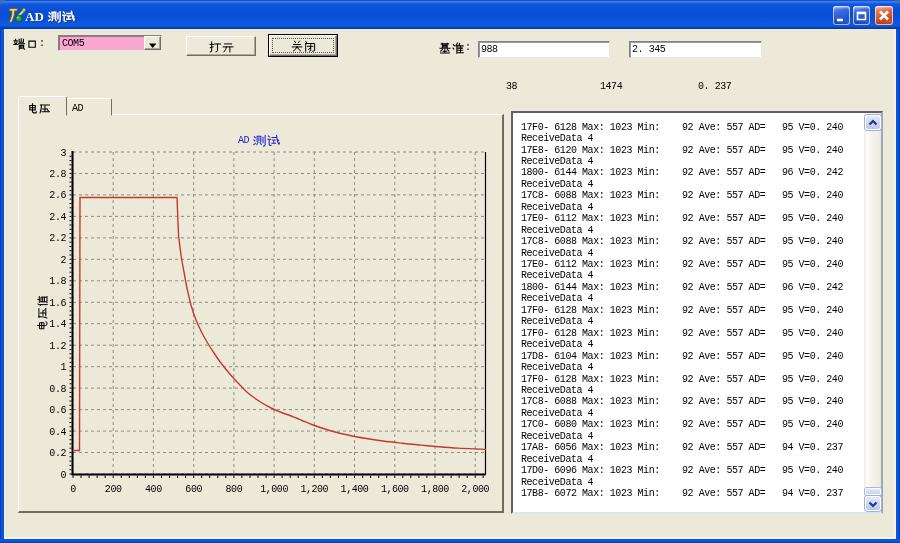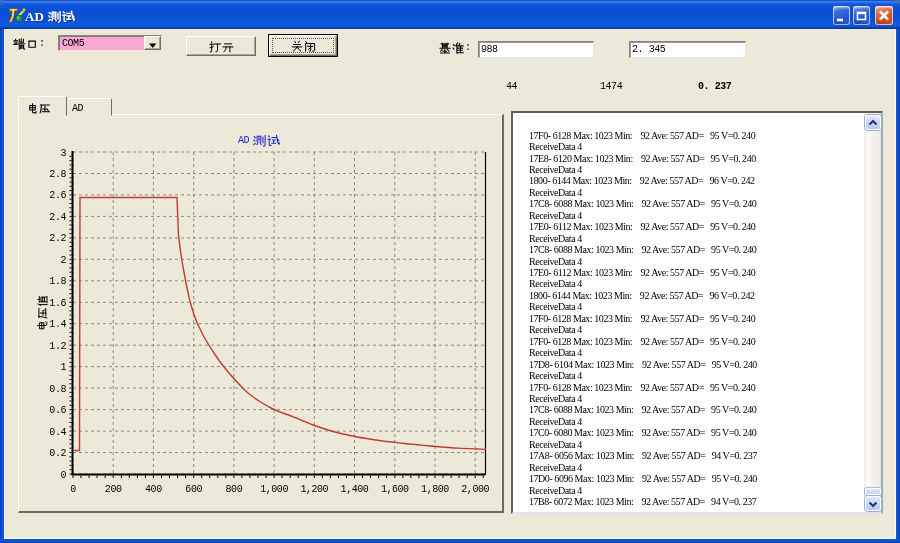--- a/index.html
+++ b/index.html
@@ -13,29 +13,29 @@
 #rightborder{left:896px;top:29px;width:4px;height:510px;background:linear-gradient(270deg,#06389a,#0a55dc 40%,#0a55dc);}
 #bottomborder{left:0;top:539px;width:900px;height:4px;background:linear-gradient(180deg,#0a55dc,#0a55dc 60%,#06389a);}
 #client{left:4px;top:29px;width:892px;height:510px;background:#ece9d8;box-shadow:inset 1px 0 0 #f1efe8,inset -2px 0 0 #f4f3ee,inset 0 -2px 0 #f4f3ee;}
 
 .capbtn{position:absolute;top:6px;width:17px;height:19px;border-radius:3px;}
 #btnmin{left:833px;background:linear-gradient(160deg,#89a9ef 0%,#3c6cdf 30%,#2153cc 70%,#3e70e0 100%);box-shadow:inset 0 0 0 1px rgba(255,255,255,.6), inset 0 2px 2px rgba(255,255,255,.45), inset 0 -2px 3px rgba(0,10,80,.35);}
 #btnmax{left:853px;background:linear-gradient(160deg,#89a9ef 0%,#3c6cdf 30%,#2153cc 70%,#3e70e0 100%);box-shadow:inset 0 0 0 1px rgba(255,255,255,.6), inset 0 2px 2px rgba(255,255,255,.45), inset 0 -2px 3px rgba(0,10,80,.35);}
 #btncls{left:875px;width:18px;background:linear-gradient(160deg,#f5b28e 0%,#e4744b 30%,#ce4a20 70%,#e0693a 100%);box-shadow:inset 0 0 0 1px rgba(255,255,255,.65), inset 0 2px 2px rgba(255,230,210,.5), inset 0 -2px 3px rgba(100,10,0,.4);}
 
 .raised{background:#ece9d8;border:1px solid;border-color:#ffffff #716f64 #716f64 #ffffff;box-shadow:inset -1px -1px 0 #aca899;}
-.sunken{background:#fff;border:1px solid;border-color:#848284 #e9e7dd #e9e7dd #848284;box-shadow:inset 1px 1px 0 rgba(70,70,66,.55);}
+.sunken{background:#fff;border:1px solid;border-color:#848284 #e9e7dd #e9e7dd #848284;box-shadow:inset 1px 1px 0 rgba(70,70,66,.55);padding-left:16px;}
 
 #tab1{left:18px;top:96px;width:47px;height:18px;background:#ece9d8;border:1px solid;border-color:#fff #716f64 transparent #fff;border-radius:2px 2px 0 0;z-index:3;}
 #tab2{left:66px;top:98px;width:44px;height:16px;background:#ece9d8;border:1px solid;border-color:#fff #716f64 transparent #fff;border-radius:2px 2px 0 0;z-index:2;}
 #page{left:18px;top:114px;width:483px;height:396px;background:#ece9d8;border-style:solid;border-width:1px 2px 2px 1px;border-color:#fff #6e6c60 #6e6c60 #fff;z-index:1;}
 #chartpanel{left:21px;top:117px;width:473px;height:391px;background:#eeebdb;border:1px solid;border-color:#8e8c7e #b5b3a5 #b5b3a5 #8e8c7e;}
 
 #listbox{left:511px;top:111px;width:368px;height:399px;background:#fff;border-style:solid;border-width:2px;border-color:#5d6166 #9aa8b8 #dfe5ec #5d6166;}
-#listtext{left:513px;top:113.6px;line-height:11.45px;white-space:pre;margin:16px;z-index:2;font-family:Liberation Serif, serif;}
+#listtext{left:513px;top:113.6px;line-height:11.45px;white-space:pre;margin:8px;z-index:2;}
 
 #sbtrack{left:864px;top:113px;width:17px;height:398px;background:linear-gradient(90deg,#eeede5 0%,#fcfcf9 20%,#f4f2e9 50%,#eeede5 90%,#e4e2d8 100%);}
 .sbbtn{position:absolute;left:864.5px;width:16px;border-radius:3px;background:linear-gradient(180deg,#e9eefb 0%,#ccd6f4 50%,#b8c4ee 100%);box-shadow:inset 0 0 0 1px #fff, 0 0 0 1px #a0aedd;}
 #sbup{top:114.5px;height:15px;}
 #sbdn{top:495.5px;height:15.5px;}
 #sbthumb{top:488px;height:7px;left:864.5px;width:16px;position:absolute;border-radius:2px;background:linear-gradient(180deg,#e6ebfa,#c4cff2);box-shadow:inset 0 0 0 1px #fff,0 0 0 1px #aab6e0;}
 .chev{stroke:#26387a;stroke-width:2.2;fill:none;}
 </style></head>
 <body>
 <div class="abs" id="client"></div>
@@ -111,23 +111,23 @@
       <use href="#g-zhun" transform="translate(13,1) scale(1)" fill="none" stroke="#000" stroke-width="1.1" stroke-linecap="square"></use>
     </svg>
     <span class="mono abs" style="left:26px;top:1px;">:</span>
   </div>
 <div class="abs sunken" id="edit1" style="left:478px;top:41px;width:114px;height:15px;">
     <span class="mono abs" style="left:2px;top:2px;">988</span>
   </div>
 <div class="abs sunken" id="edit2" style="left:629px;top:41px;width:115px;height:15px;">
     <span class="mono abs" style="left:2px;top:2px;">2. 345</span>
   </div>
-<span class="mono abs" style="left:506px;top:81px;">44</span>
+<span class="mono abs" style="left:506px;top:81px;">38</span>
 <span class="mono abs" style="left:600px;top:81px;">1474</span>
-<span class="mono abs" style="left:698px;top:81px;font-weight:bold;">0. 237</span>
+<span class="mono abs" style="left:698px;top:81px;">0. 237</span>
 
 <div class="abs" id="page"></div>
 <div class="abs" id="tab2"></div>
 <div class="abs" id="tab1">
     <div class="abs" style="left:8px;top:5px;">
       <svg width="23" height="13" viewBox="0 0 23 13" style="display:block">
         <use href="#g-dian" transform="translate(0,1) scale(0.9166666666666666)" fill="none" stroke="#000" stroke-width="1.2000000000000002" stroke-linecap="square"></use>
         <use href="#g-ya" transform="translate(12,1) scale(0.9166666666666666)" fill="none" stroke="#000" stroke-width="1.2000000000000002" stroke-linecap="square"></use>
       </svg>
     </div>

